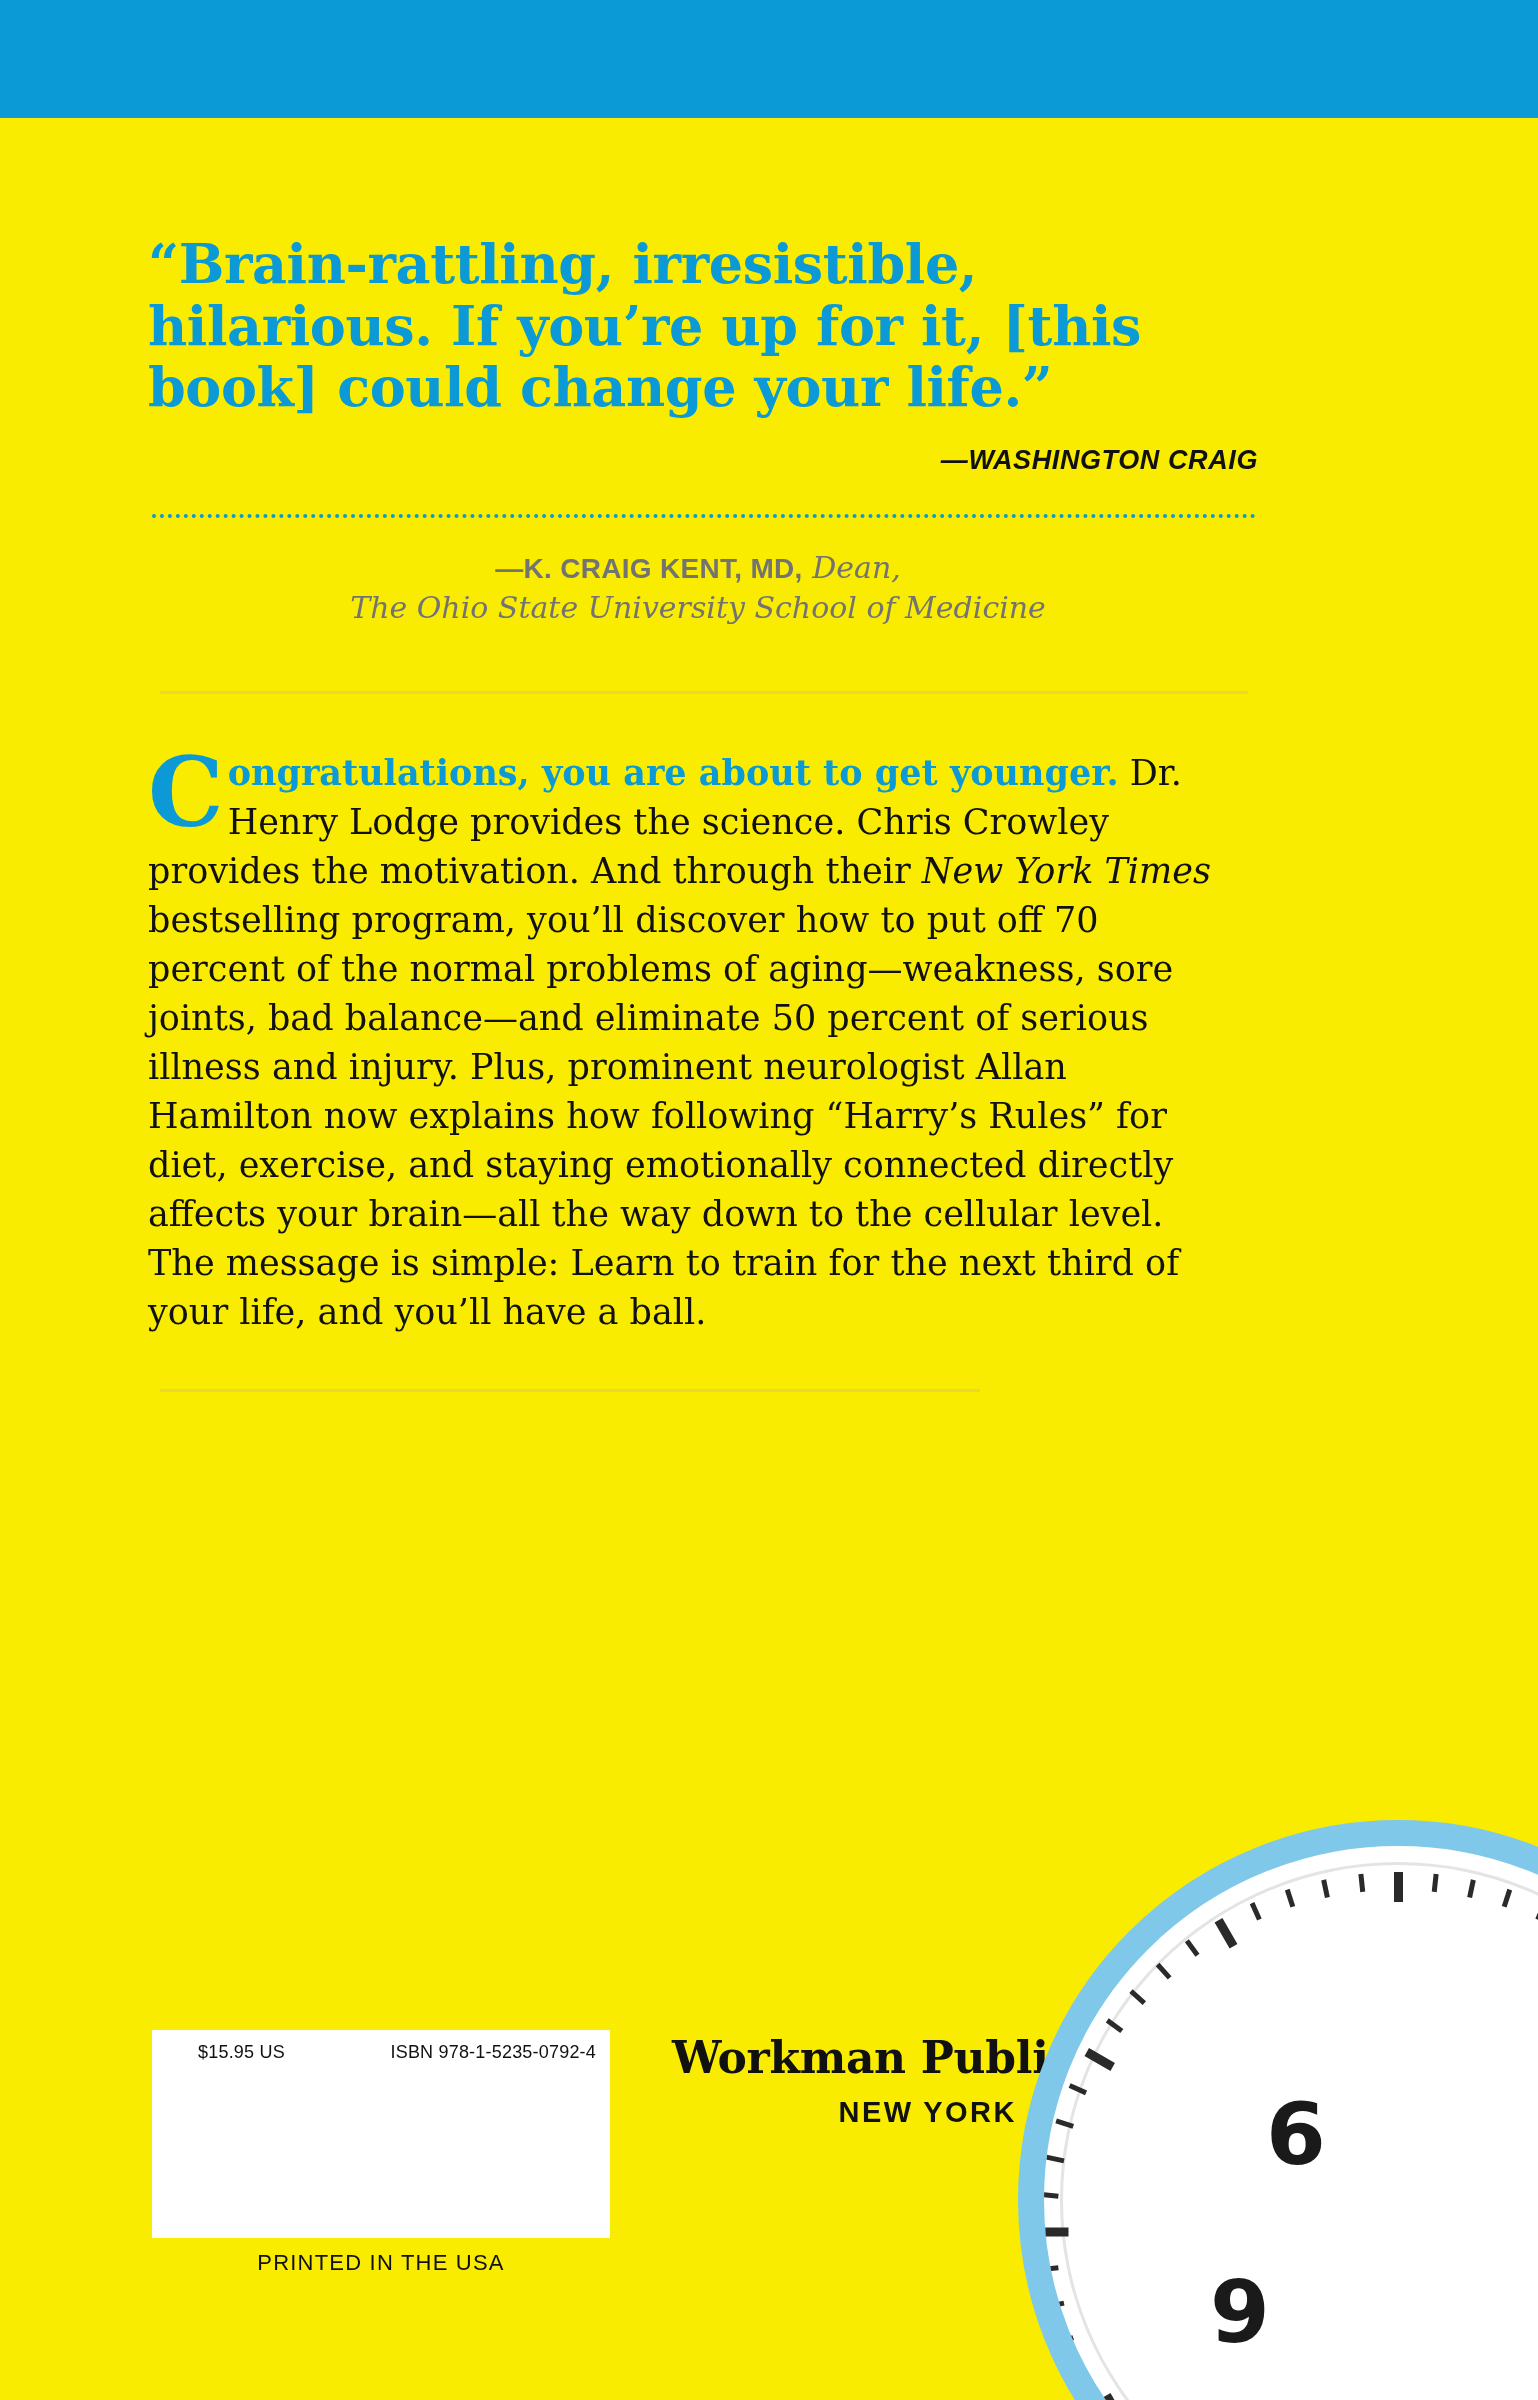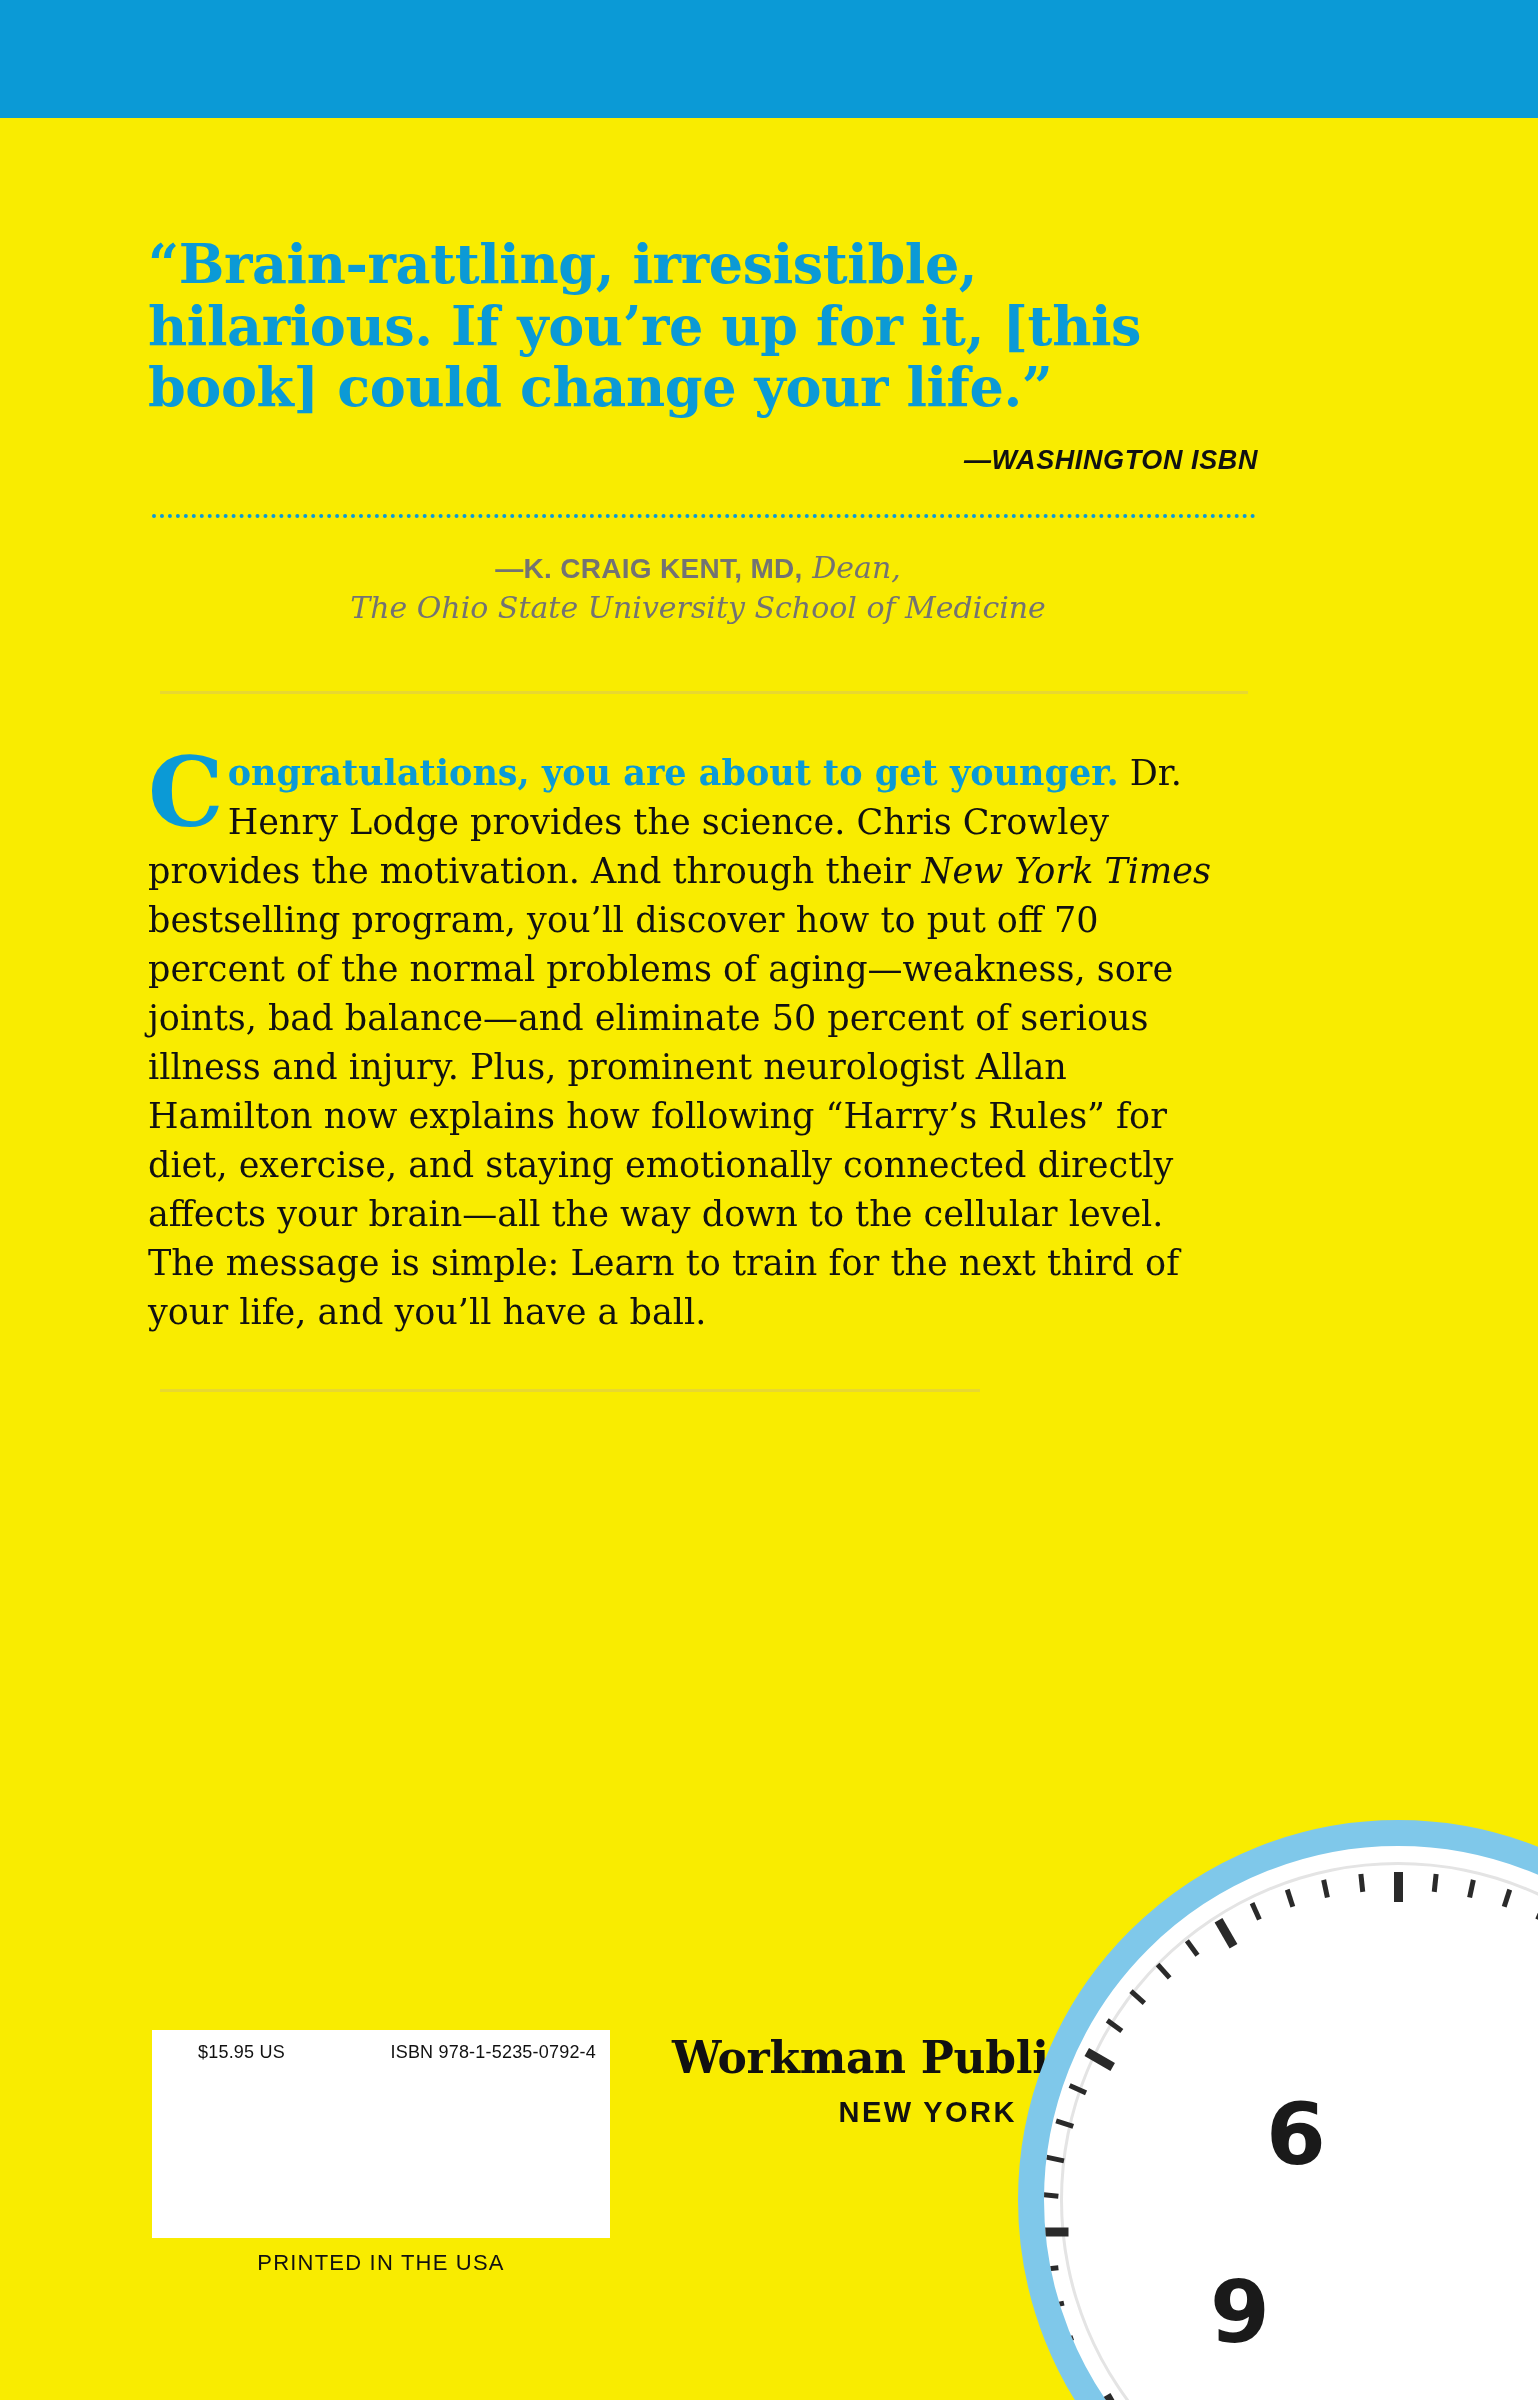--- a/index.html
+++ b/index.html
@@ -279,21 +279,21 @@
 </head>
 <body>
 
 <div id="page">
 
   <div id="topbar"></div>
 
   <div id="content">
 
     <div class="pull-quote">“Brain-rattling, irresistible, hilarious. If you’re up for it, [this book] could change your life.”</div>
-    <div class="pull-attr">—WASHINGTON ISBN</div>
+    <div class="pull-attr">—WASHINGTON CRAIG</div>
 
     <div class="dotted-rule"></div>
 
 
     <div class="quote2-attr">
       <span class="nm">—K. CRAIG KENT, MD,</span><span class="role"> Dean,</span>
       <span class="inst">The Ohio State University School of Medicine</span>
     </div>
 
     <div class="thin-rule"></div>

